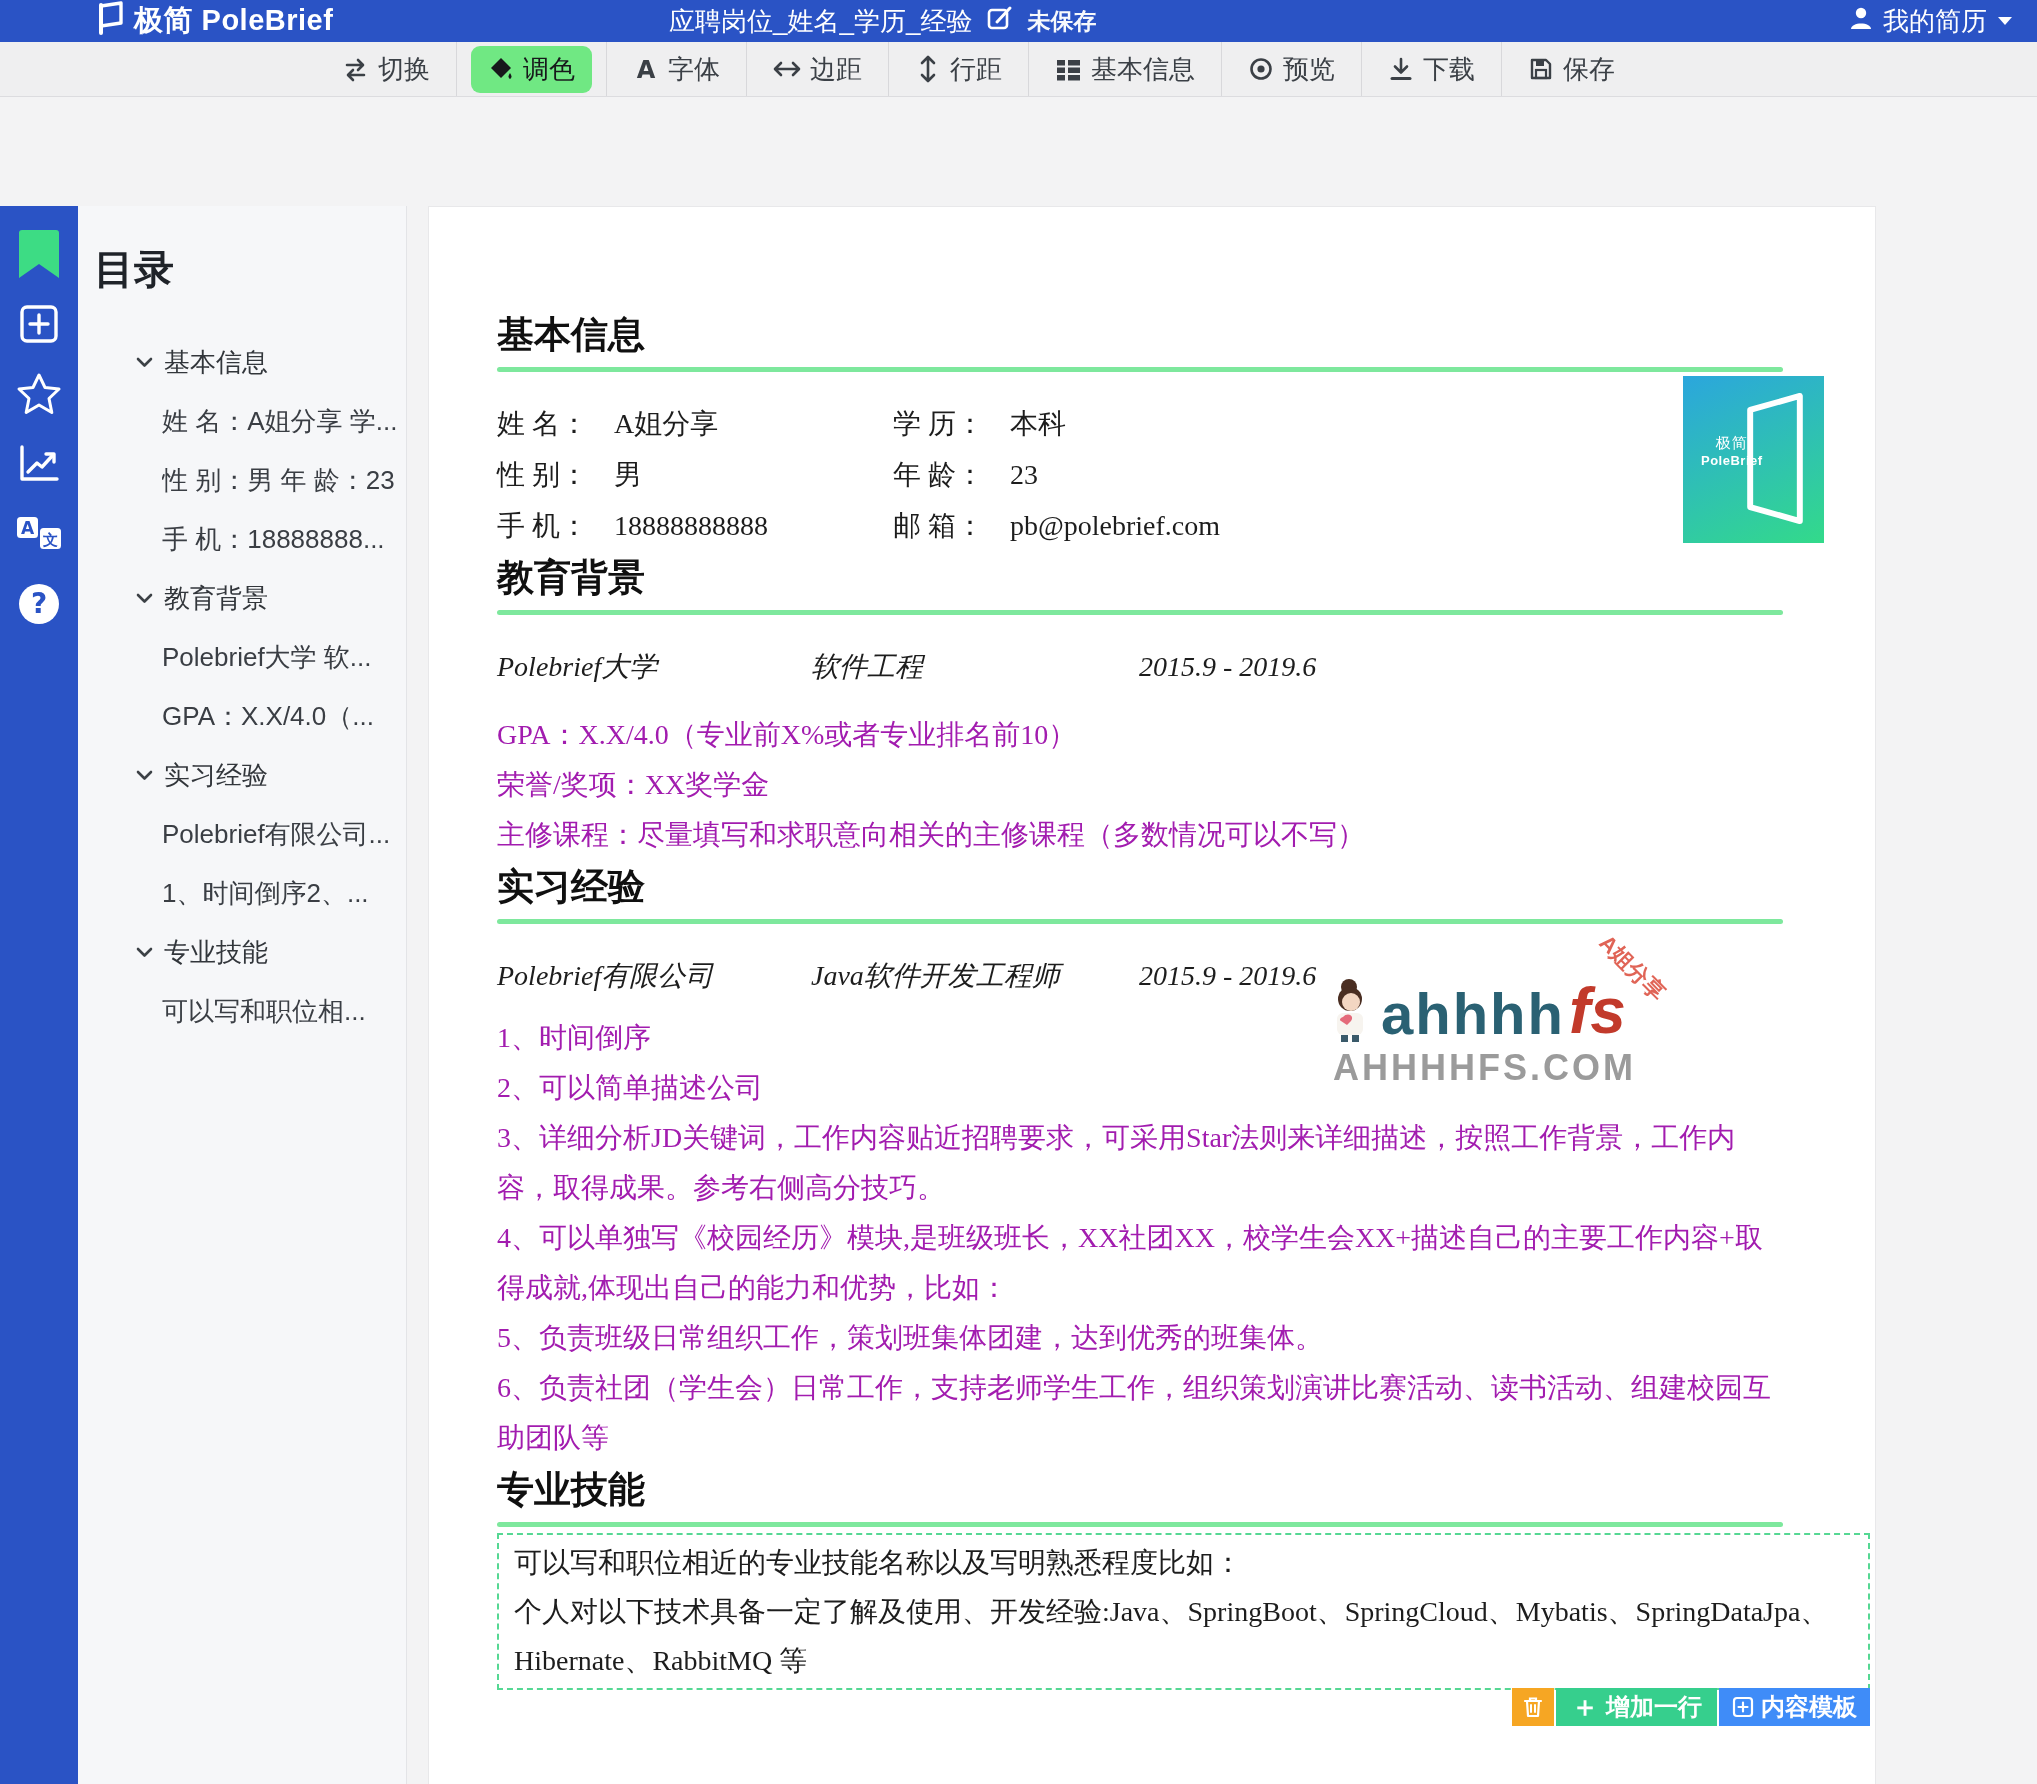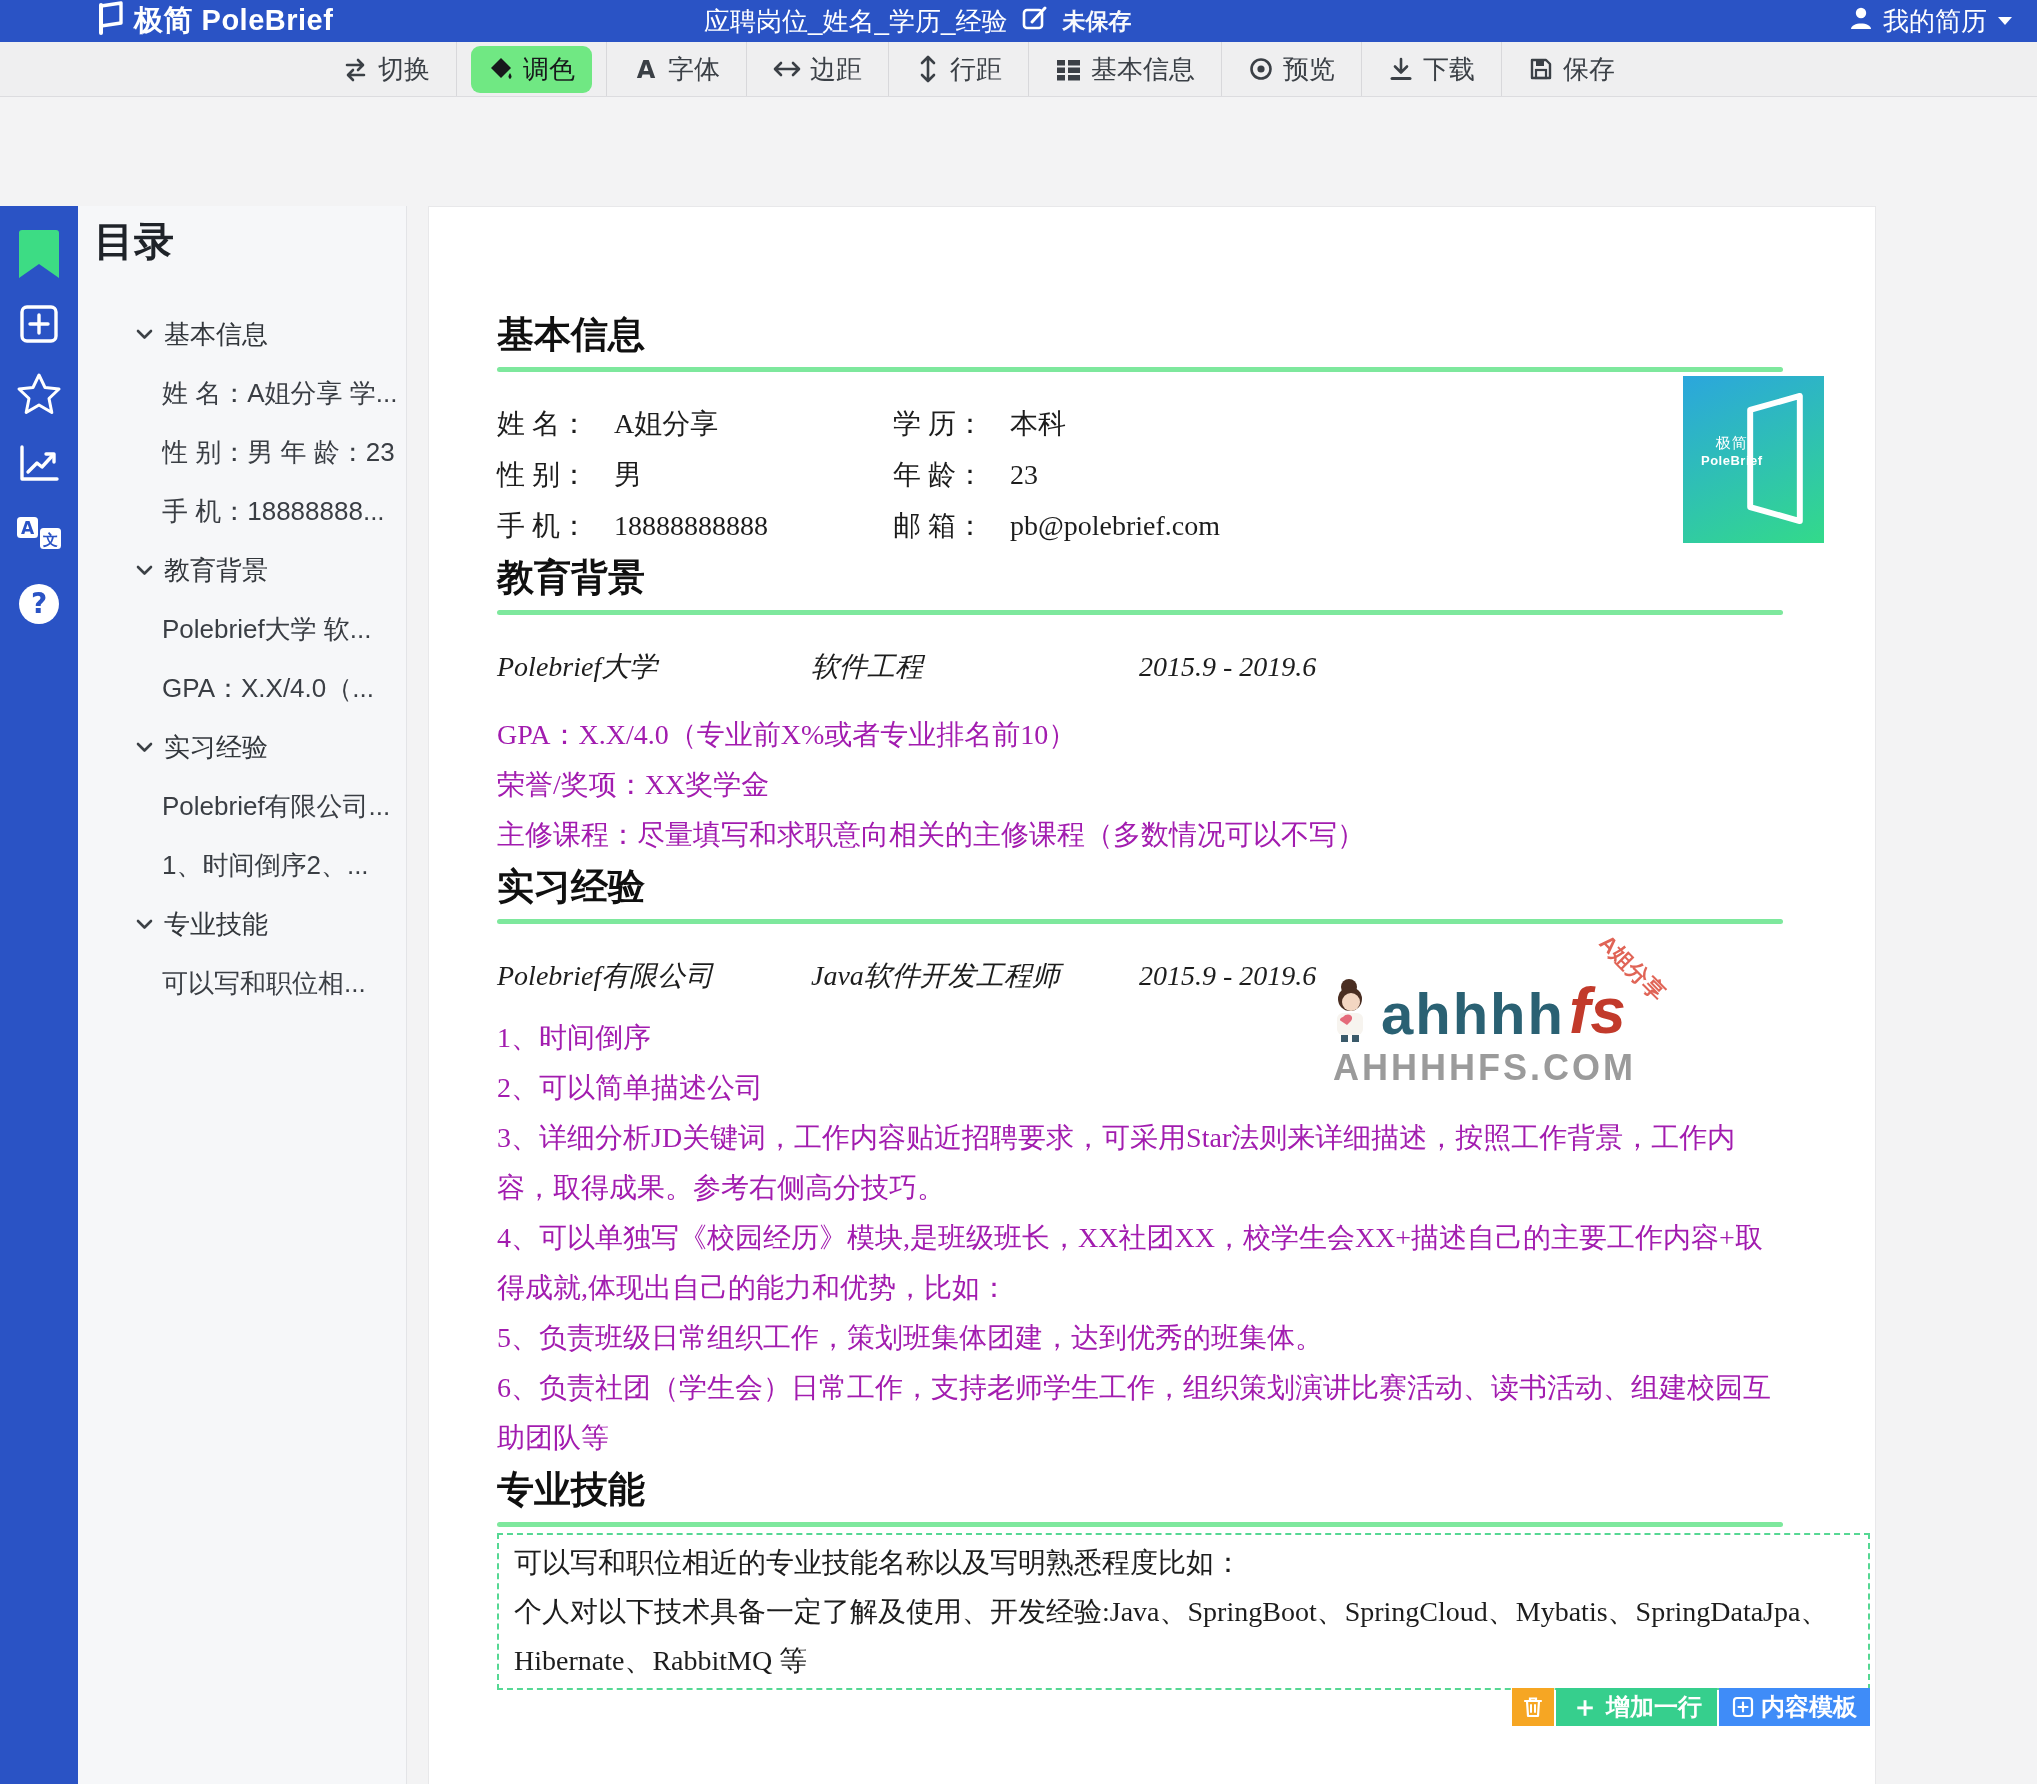--- a/index.html
+++ b/index.html
@@ -2,41 +2,41 @@
 <html><head>
 <meta charset="utf-8">
 <style>
   * { margin:0; padding:0; box-sizing:border-box; }
   html,body { width:2038px; height:1784px; overflow:hidden; }
   body { background:#f3f3f4; font-family:"Liberation Sans","DejaVu Sans",sans-serif; position:relative; }
 
   
   .topbar { position:absolute; top:0; left:0; right:0; height:42px; background:#2a53c5; color:#fff; z-index:30; }
   .brand { position:absolute; left:94px; top:0; height:42px; display:flex; align-items:center; gap:10px; font-size:29px; font-weight:bold; letter-spacing:0.5px; }
-  .doc-center { position:absolute; left:669px; top:0; height:42px; display:flex; align-items:center; gap:14px; font-size:26px; font-weight:500;margin-left:35px; }
+  .doc-center { position:absolute; left:669px; top:0; height:42px; display:flex; align-items:center; gap:14px; font-size:26px; font-weight:500; }
   .save-status { font-size:23px; font-weight:700; opacity:.96; }
   .account { position:absolute; right:26px; top:0; height:42px; display:flex; align-items:center; gap:9px; font-size:26px; font-weight:500; cursor:pointer; }
   .caret-down { width:0; height:0; border-left:7px solid transparent; border-right:7px solid transparent; border-top:8px solid #fff; margin-left:2px; }
 
   
   .toolbar { position:absolute; top:42px; left:0; right:0; height:55px; background:#efeff0; border-bottom:1px solid #dcdcdf; z-index:29; }
   .tools { position:absolute; left:316px; top:0; height:54px; display:flex; align-items:stretch; }
   .tool { display:flex; align-items:center; gap:9px; padding:0 26px; font-size:26px; color:#3b4046; font-weight:500; cursor:pointer; }
   .tool + .tool { border-left:1px solid #d8d8db; }
   .tool svg { flex:none; }
   .tool.is-active { padding:0 14px; }
   .pill { display:flex; align-items:center; gap:9px; background:#70e883; border-radius:9px; padding:6px 17px; color:#17181b; }
 
   
   .sidebar { position:absolute; left:0; top:206px; width:78px; bottom:0; background:#2a53c5; display:flex; flex-direction:column; align-items:center; padding-top:24px; gap:22px; z-index:10; }
   .side-btn { width:48px; height:48px; display:flex; align-items:center; justify-content:center; cursor:pointer; }
 
   
   .toc { position:absolute; left:78px; top:206px; width:329px; bottom:0; background:#f6f7f9; border-right:1px solid #e3e4e7; z-index:9; }
-  .toc-title { margin:8px 0 0 16px; font-size:40px; font-weight:600; color:#1f2329; }
+  .toc-title { margin:36px 0 0 16px; font-size:40px; font-weight:600; color:#1f2329; }
   .toc-list { margin-top:36px; }
   .toc-item { height:59px; display:flex; align-items:center; font-size:26px; color:#32363b; cursor:pointer; }
   .toc-item.lvl0 { padding-left:58px; gap:11px; }
   .toc-item.lvl1 { padding-left:84px; color:#3a3e44; }
   .toc-item .tw { white-space:nowrap; overflow:hidden; }
 
   
   .paper { position:absolute; left:428px; top:206px; width:1448px; height:1592px; background:#fff; border:1px solid #e8e8ea; z-index:5; }
   .paper-inner { padding:105px 68px 0 68px; font-family:"Liberation Serif","DejaVu Serif",serif; color:#222; width:1421px; }
   .sec-title { font-size:37px; line-height:46px; font-weight:bold; color:#101010; }

